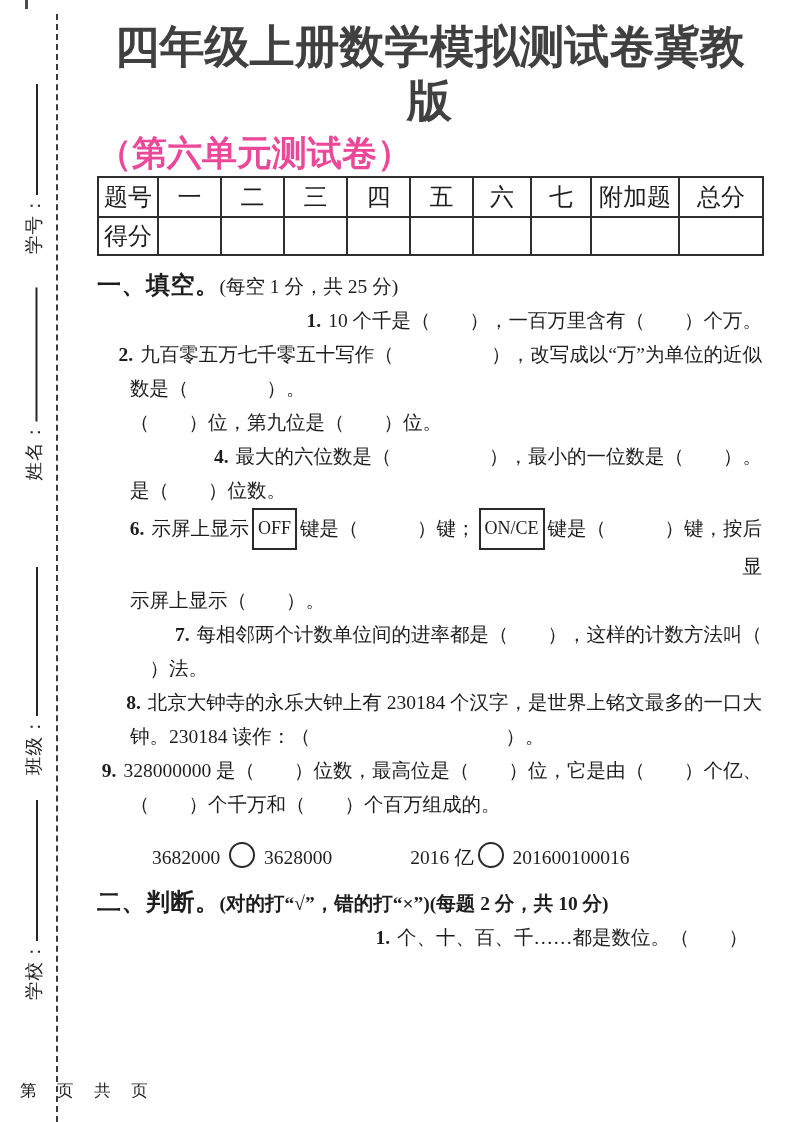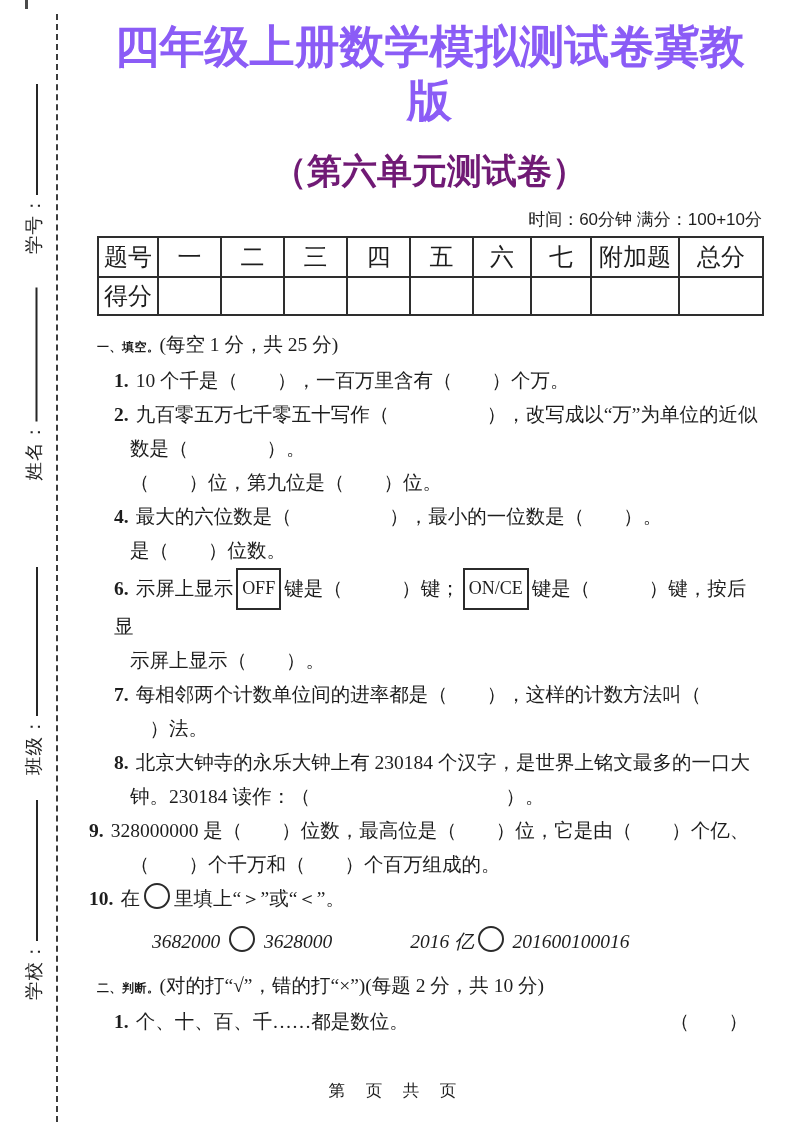--- a/index.html
+++ b/index.html
@@ -18,59 +18,59 @@
   .slabel{letter-spacing:1px;}
   .sline{flex:1;border-bottom:2px solid #262626;transform:translateY(4px);}
   .sfield:nth-of-type(1){width:170px;left:-52px;top:156px;}
   .sfield:nth-of-type(2){width:193px;left:-64px;top:371px;}
   .sfield:nth-of-type(3){width:208px;left:-71px;top:658px;}
   .sfield:nth-of-type(4){width:200px;left:-67px;top:887px;}
   
   .content{position:absolute;left:97px;top:20px;width:665px;}
   .title{
     font-family:"Liberation Sans","DejaVu Sans",sans-serif;font-weight:900;
-    font-size:45px;line-height:54px;text-align:center;color:#8b5cf6;
+    font-size:45px;line-height:54px;text-align:center;color:#404040;
   }
   .subtitle{
     font-family:"Liberation Sans","DejaVu Sans",sans-serif;font-weight:900;
-    font-size:35px;line-height:46px;text-align:center;margin-top:20px;color:#701a75;
+    font-size:35px;line-height:46px;margin-top:2px;color:#ec4899;
   }
   .exam-info{
     font-family:"Liberation Sans","DejaVu Sans",sans-serif;
     font-size:17px;text-align:right;margin-top:14px;margin-bottom:5px;
   }
   table.score{border-collapse:collapse;table-layout:fixed;width:665px;}
   table.score td{border:2.5px solid #2e2e2e;text-align:center;font-size:24px;padding:0;}
   tr.hrow td{height:38px;}
   tr.srow td{height:36px;}
   
   .questions-area{margin-top:12px;}
   .sec-heading{line-height:34px;font-size:19.5px;}
-  .sec-heading b{font-size:12px;letter-spacing:.5px;}
+  .sec-heading b{font-size:24px;letter-spacing:.5px;}
   .question{padding-left:33px;font-size:19.5px;}
-  .question + .sec-heading{margin-top:10px;}
+  .question + .sec-heading{margin-top:10px;font-weight:bold;}
   .qline{line-height:34px;min-height:34px;}
-  .qline.first{margin-left:-16px;}
+  .qline.first{margin-left:-16px;text-align:right;}
   .outdent .qline.first{margin-left:-41px;}
   .qnum{margin-right:7px;}
   .kbox{
     display:inline-block;border:2px solid #2b2b2b;padding:7px 4px;height:24px;
     line-height:23px;font-size:18px;margin:0 3px;vertical-align:1px;
   }
   .circ{
     display:inline-block;width:22px;height:22px;border:2px solid #2b2b2b;
     border-radius:50%;vertical-align:-4px;margin:0 4px;
   }
   .hgap{display:inline-block;width:78px;}
-  .nums{margin-left:22px;margin-top:9px;font-style:italic;}
+  .nums{margin-left:22px;margin-top:19px;}
   .answer{float:right;margin-right:14px;}
   .footer{
-    position:absolute;left:0;right:0;top:1080px;text-align:center;
+    position:absolute;left:0;right:0;top:1080px;
     font-family:"Liberation Sans","DejaVu Sans",sans-serif;
-    font-size:16.5px;letter-spacing:8px;
+    font-size:16.5px;letter-spacing:8px;padding-left:20px;
   }
 </style>
 </head>
 <body>
 
 <div class="corner-mark"></div>
 <div class="cut-line"></div>
 
 <div>
     <div class="sfield">
@@ -87,21 +87,20 @@
     </div>
     <div class="sfield">
       <span class="slabel">学校：</span>
       <span class="sline"></span>
     </div>
   </div>
 
 <div class="content">
   <div class="title">四年级上册数学模拟测试卷冀教版</div>
   <div class="subtitle">（第六单元测试卷）</div>
-  <div class="exam-info">时间：60分钟  满分：100+10分</div>
 
   <table class="score">
     <colgroup>
       <col style="width:60px">
         <col style="width:63px">
         <col style="width:63px">
       <col style="width:63px">
         <col style="width:63px">
         <col style="width:63px">
       <col style="width:58px">
@@ -165,21 +164,20 @@
       </div>
       <div class="question">
         <div class="qline first"><b class="qnum">8.</b><span>北京大钟寺的永乐大钟上有 230184 个汉字，是世界上铭文最多的一口大</span></div>
         <div class="qline"><span>钟。230184 读作：（　　　　　　　　　　）。</span></div>
       </div>
       <div class="question outdent">
         <div class="qline first"><b class="qnum">9.</b><span>328000000 是（　　）位数，最高位是（　　）位，它是由（　　）个亿、</span></div>
         <div class="qline"><span>（　　）个千万和（　　）个百万组成的。</span></div>
       </div>
       <div class="question outdent">
-        <div class="qline first"><b class="qnum">10.</b><span>在</span><span class="circ"></span><span>里填上“＞”或“＜”。</span></div>
         <div class="qline nums"><span>3682000 </span><span class="circ"></span><span> 3628000</span><span class="hgap"></span><span>2016 亿</span><span class="circ"></span><span> 201600100016</span></div>
       </div>
       <div class="sec-heading"><b>二、判断。</b><span>(对的打“√”，错的打“×”)(每题 2 分，共 10 分)</span></div>
       <div class="question">
         <div class="qline first"><b class="qnum">1.</b><span>个、十、百、千……都是数位。</span><span class="answer">（　　）</span></div>
       </div>
     </div>
 </div>
 
 <div class="footer">第 页 共 页</div>

